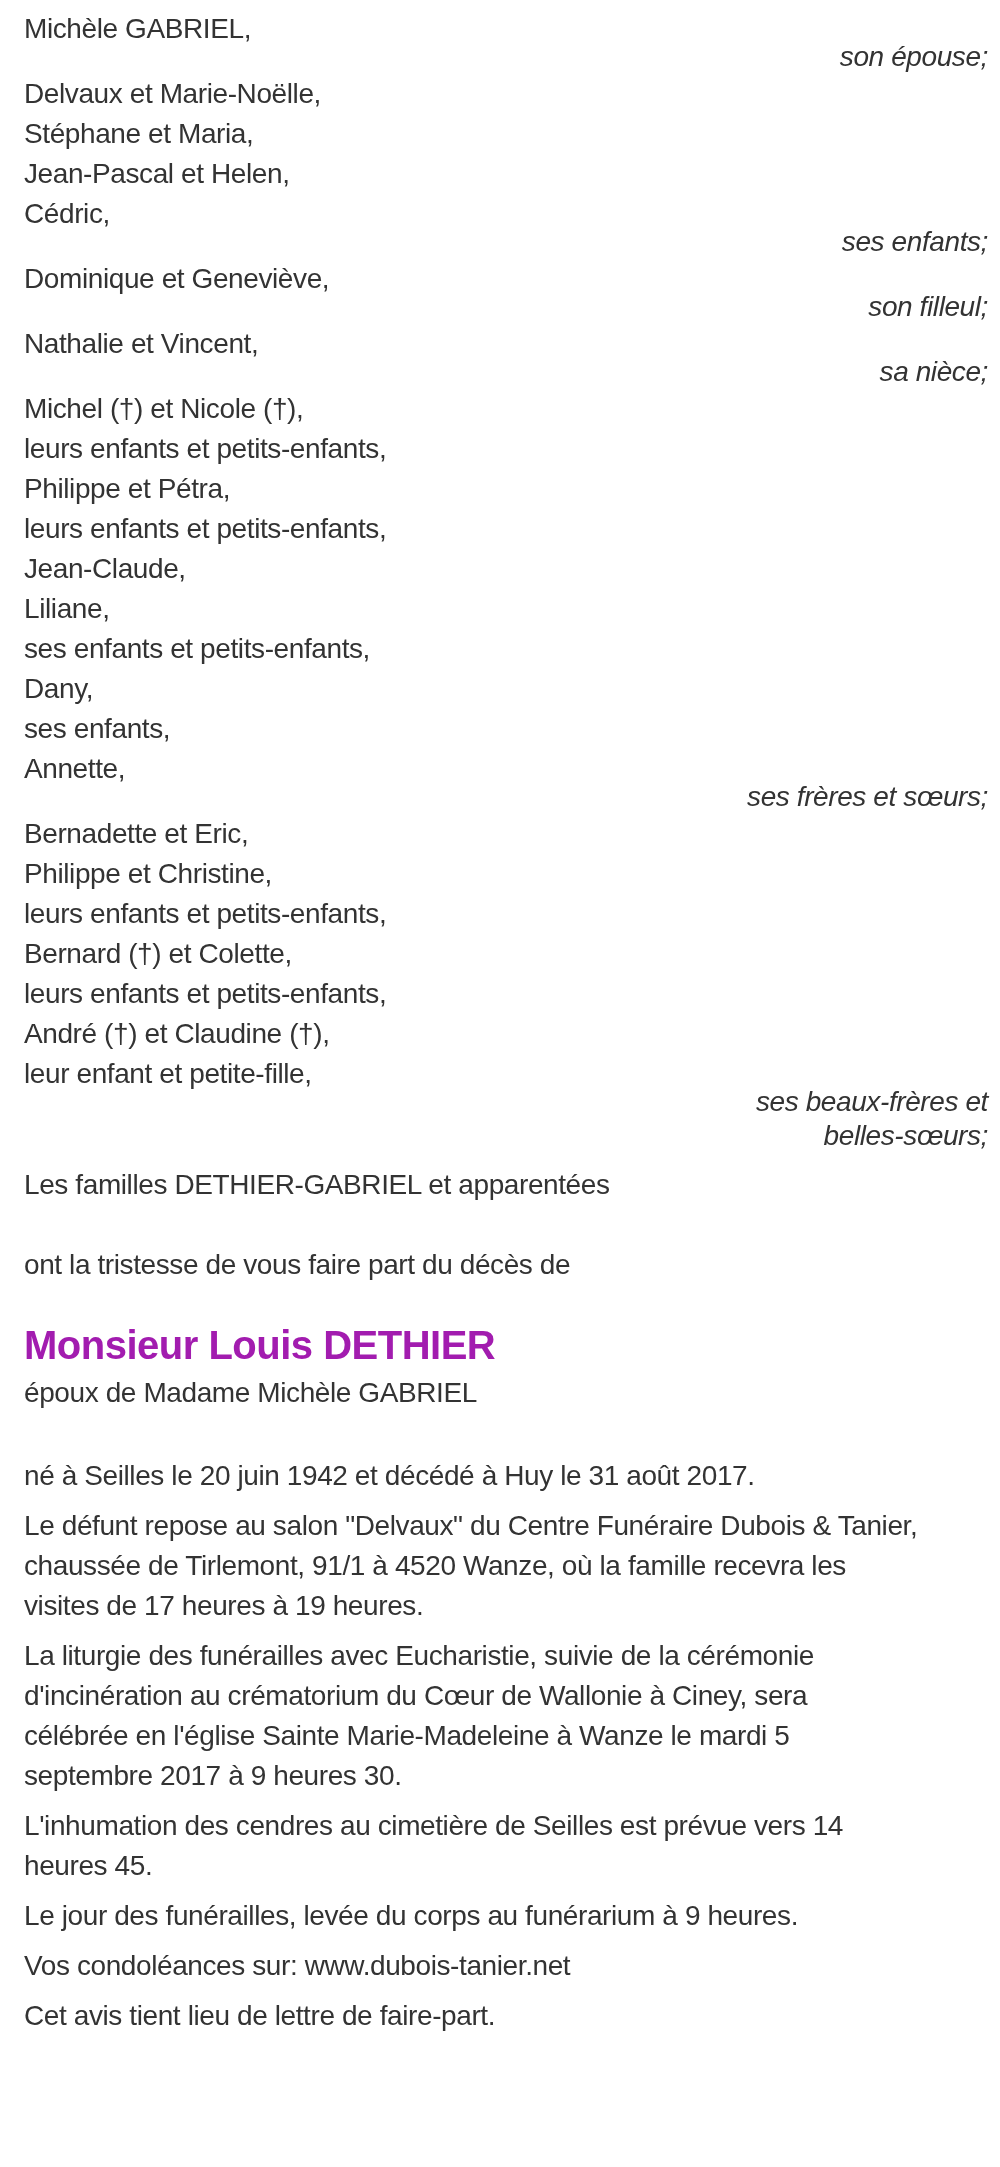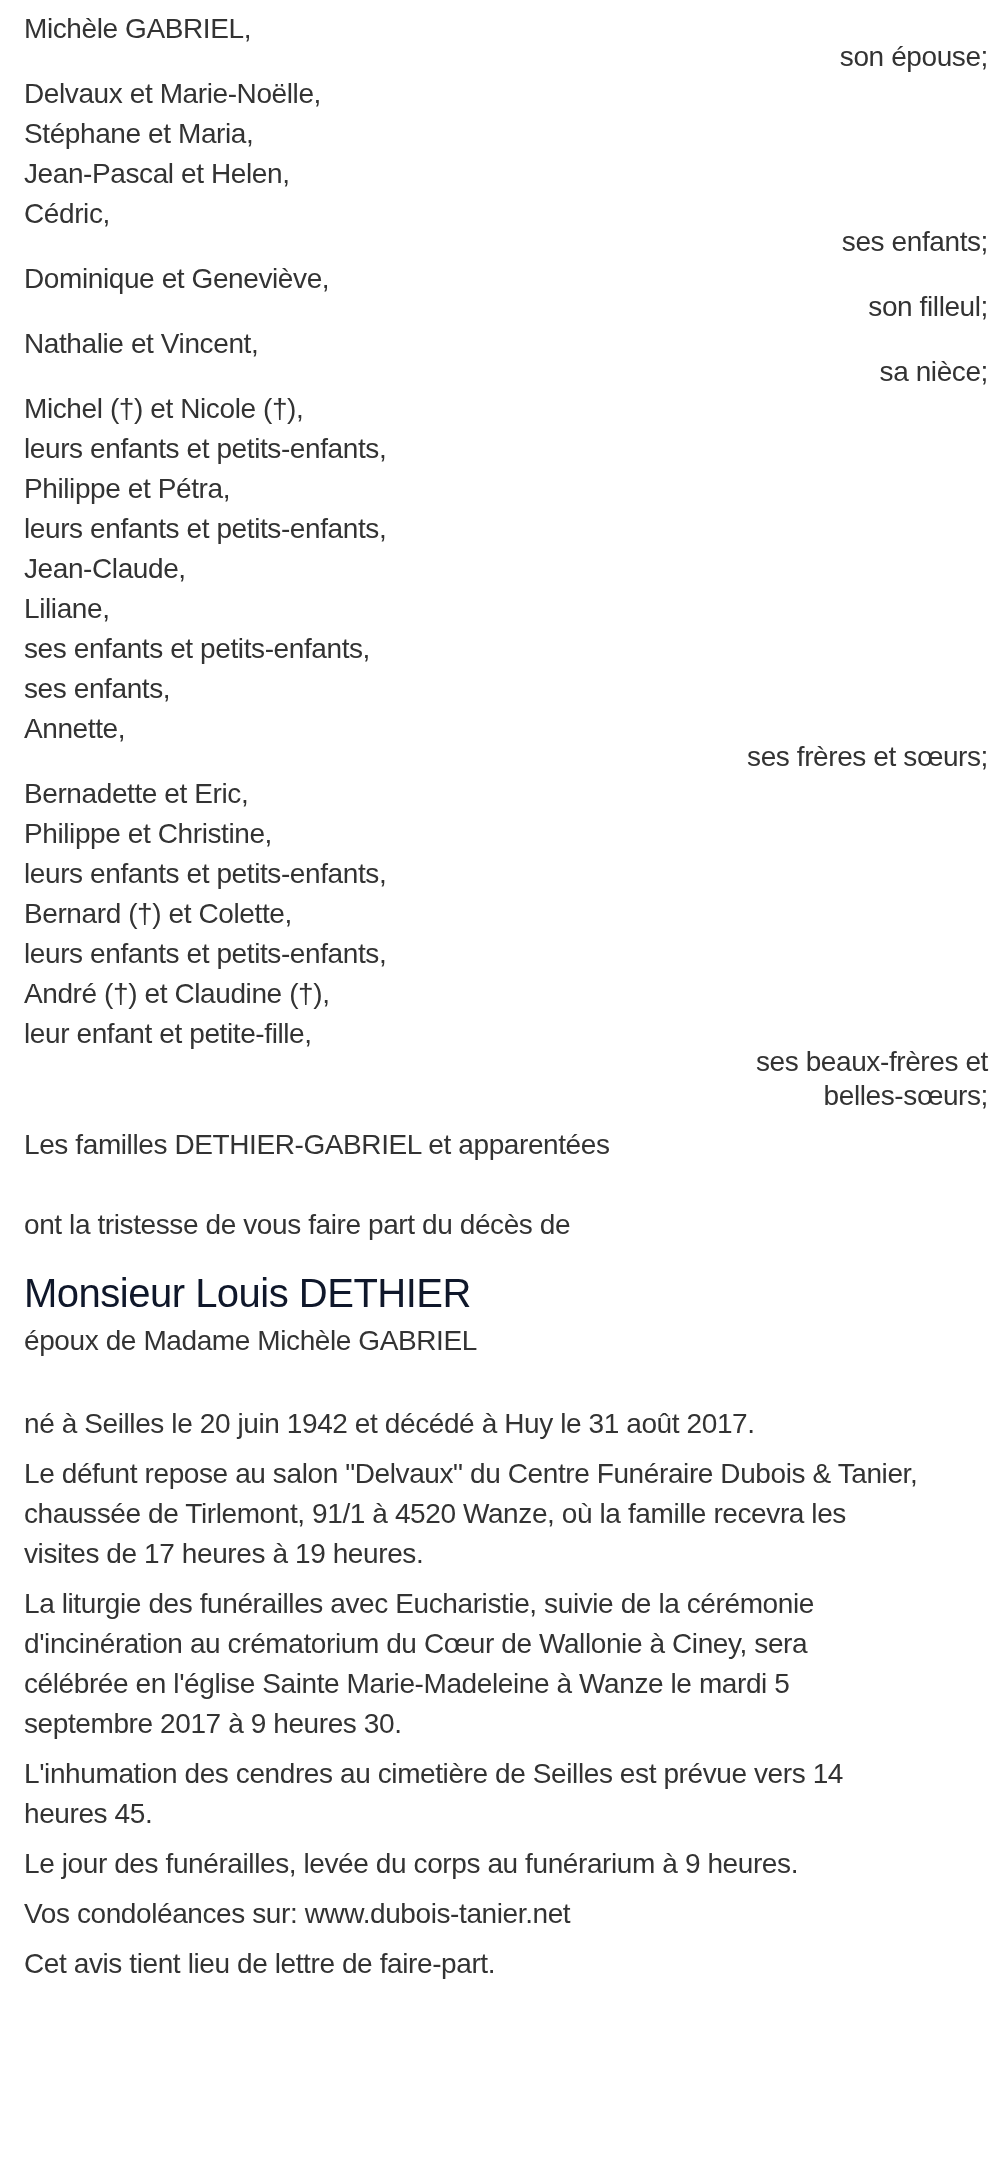--- a/index.html
+++ b/index.html
@@ -21,43 +21,44 @@
     padding: 9px 12px 0 24px;
   }
   .name-line {
     line-height: 40px;
     white-space: nowrap;
     text-align: left;
   }
   .relation {
     margin-top: -9px;
     text-align: right;
+    font-style: italic;
   }
   .relation-line {
     line-height: 34px;
     white-space: nowrap;
   }
   .families-line {
     line-height: 40px;
     margin-top: 12px;
     white-space: nowrap;
   }
   .intro-line {
     line-height: 40px;
     margin-top: 40px;
     white-space: nowrap;
   }
   .deceased-title {
     font-size: 40px;
-    font-weight: normal;
+    font-weight: bold;
     line-height: 56px;
     letter-spacing: -0.5px;
-    margin-top: 20px;
+    margin-top: 32px;
     white-space: nowrap;
-    color: #0f172a;
+    color: #a21caf;
   }
   .spouse-line {
     line-height: 40px;
     white-space: nowrap;
   }
   .para {
     margin: 10px 0 0 0;
   }
   .para.first {
     margin-top: 43px;
@@ -107,20 +108,21 @@
     </div>
 
     <div>
       <div class="name-line">Michel (†) et Nicole (†),</div>
       <div class="name-line">leurs enfants et petits-enfants,</div>
       <div class="name-line">Philippe et Pétra,</div>
       <div class="name-line">leurs enfants et petits-enfants,</div>
       <div class="name-line">Jean-Claude,</div>
       <div class="name-line">Liliane,</div>
       <div class="name-line">ses enfants et petits-enfants,</div>
+      <div class="name-line">Dany,</div>
       <div class="name-line">ses enfants,</div>
       <div class="name-line">Annette,</div>
       <div class="relation">
         <div class="relation-line">ses frères et sœurs;</div>
       </div>
     </div>
 
     <div>
       <div class="name-line">Bernadette et Eric,</div>
       <div class="name-line">Philippe et Christine,</div>

